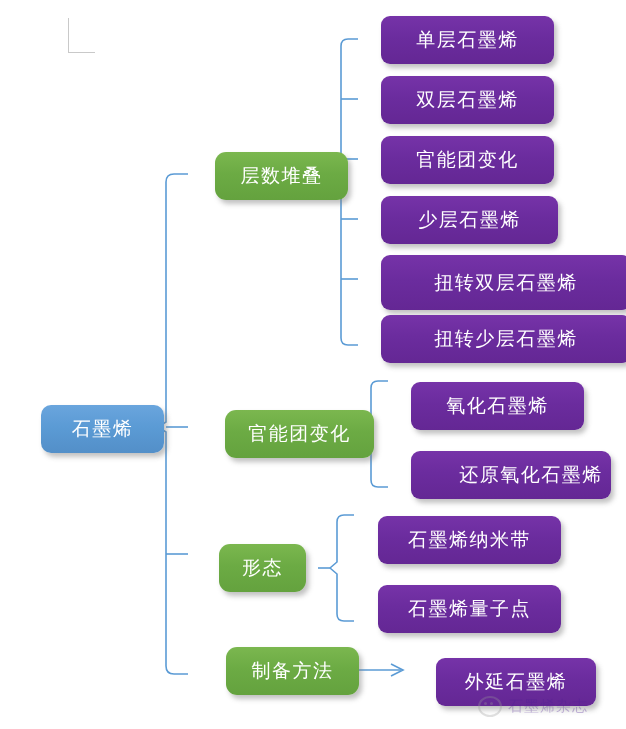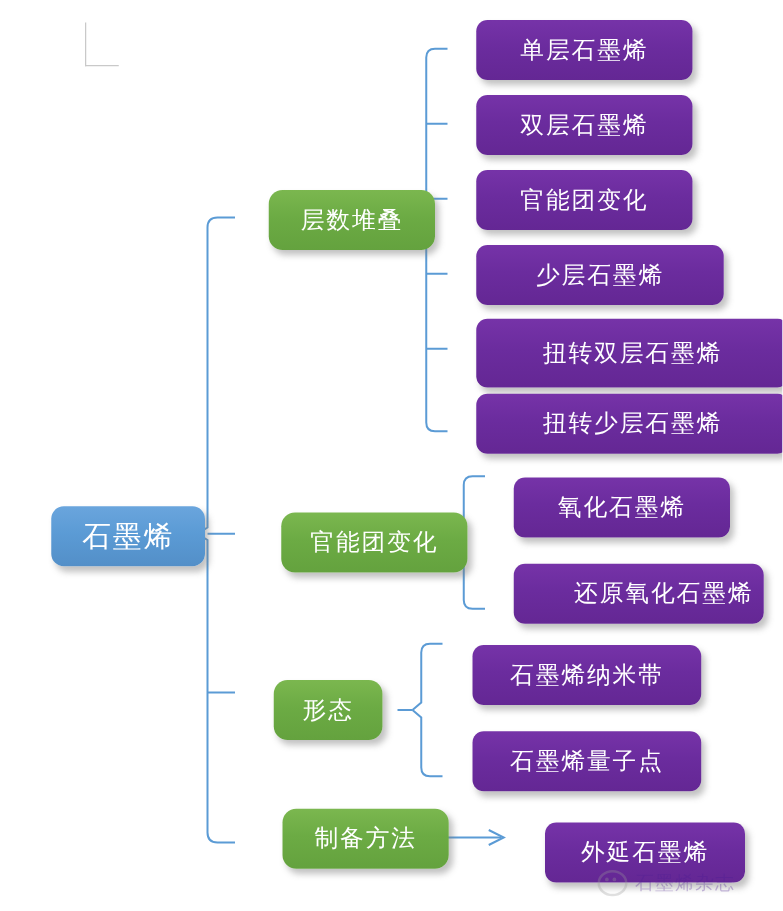--- a/index.html
+++ b/index.html
@@ -27,21 +27,21 @@
     color: #ffffff;
     letter-spacing: 1.5px;
     text-align: center;
     white-space: nowrap;
     box-shadow: 3px 4px 5px rgba(120,120,120,0.45);
     font-weight: normal;
     margin-left: 23px;
   }
   .node-root {
     background: linear-gradient(to bottom, #6aa5dd 0%, #5b9bd5 45%, #538fc8 100%);
-    font-size: 23px;
+    font-size: 19px;
     border-radius: 10px;
   }
   .node-l2 {
     background: linear-gradient(to bottom, #7bb74f 0%, #6cab44 45%, #64a23e 100%);
     font-size: 19px;
     border-radius: 11px;
   }
   .node-l3 {
     background: linear-gradient(to bottom, #7633a8 0%, #6b2c9e 45%, #642794 100%);
     font-size: 19px;
@@ -168,21 +168,21 @@
   </div>
 
   <div class="node node-l3" style="left:358px; top:76px; width:173px; height:48px;">
     <span>双层石墨烯</span>
   </div>
 
   <div class="node node-l3" style="left:358px; top:136px; width:173px; height:48px;">
     <span>官能团变化</span>
   </div>
 
-  <div class="node node-l3" style="left:358px; top:196px; width:198px; height:48px;">
+  <div class="node node-l3" style="left:358px; top:196px; width:177px; height:48px;">
     <span>少层石墨烯</span>
   </div>
 
   <div class="node node-l3" style="left:358px; top:255px; width:250px; height:55px;">
     <span>扭转双层石墨烯</span>
   </div>
 
   <div class="node node-l3" style="left:358px; top:315px; width:250px; height:48px;">
     <span>扭转少层石墨烯</span>
   </div>

